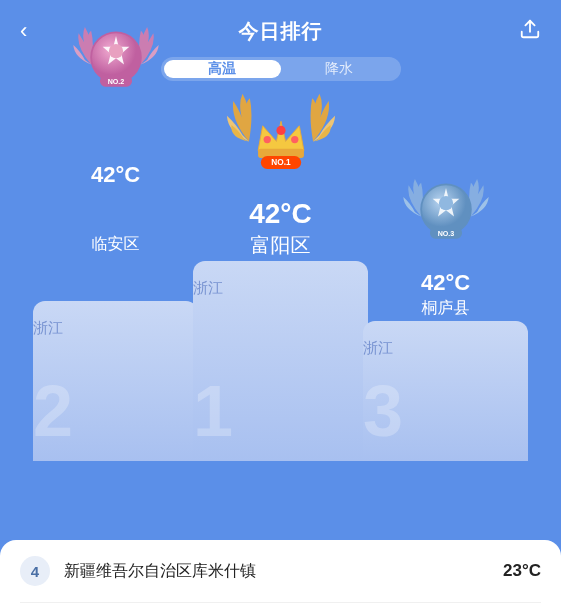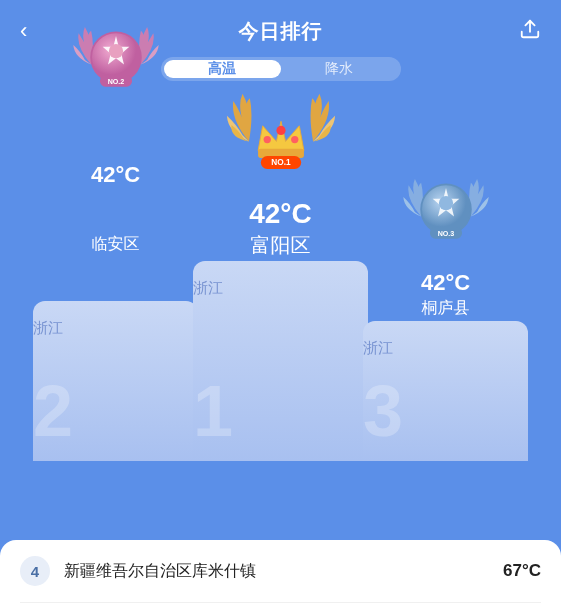--- a/index.html
+++ b/index.html
@@ -341,15 +341,15 @@
       <div class="podium-number">3</div>
     </div>
   </div>
 
 </div>
 
 <div class="bottom-list">
   <div class="list-item">
     <div class="list-rank">4</div>
     <div class="list-city">新疆维吾尔自治区库米什镇</div>
-    <div class="list-temp">67°C</div>
+    <div class="list-temp">23°C</div>
   </div>
 </div>
 
 </body></html>

